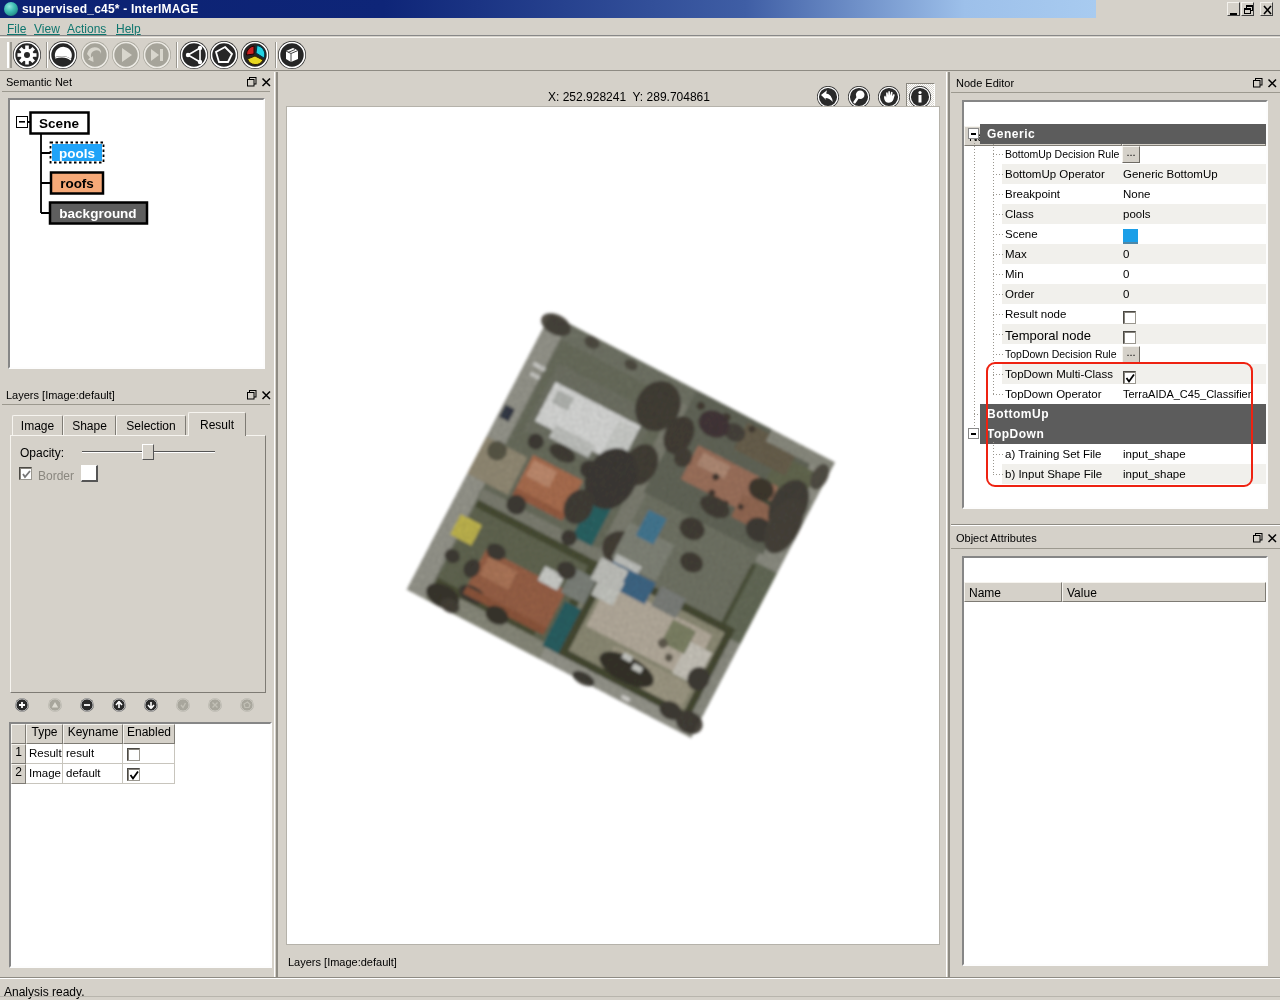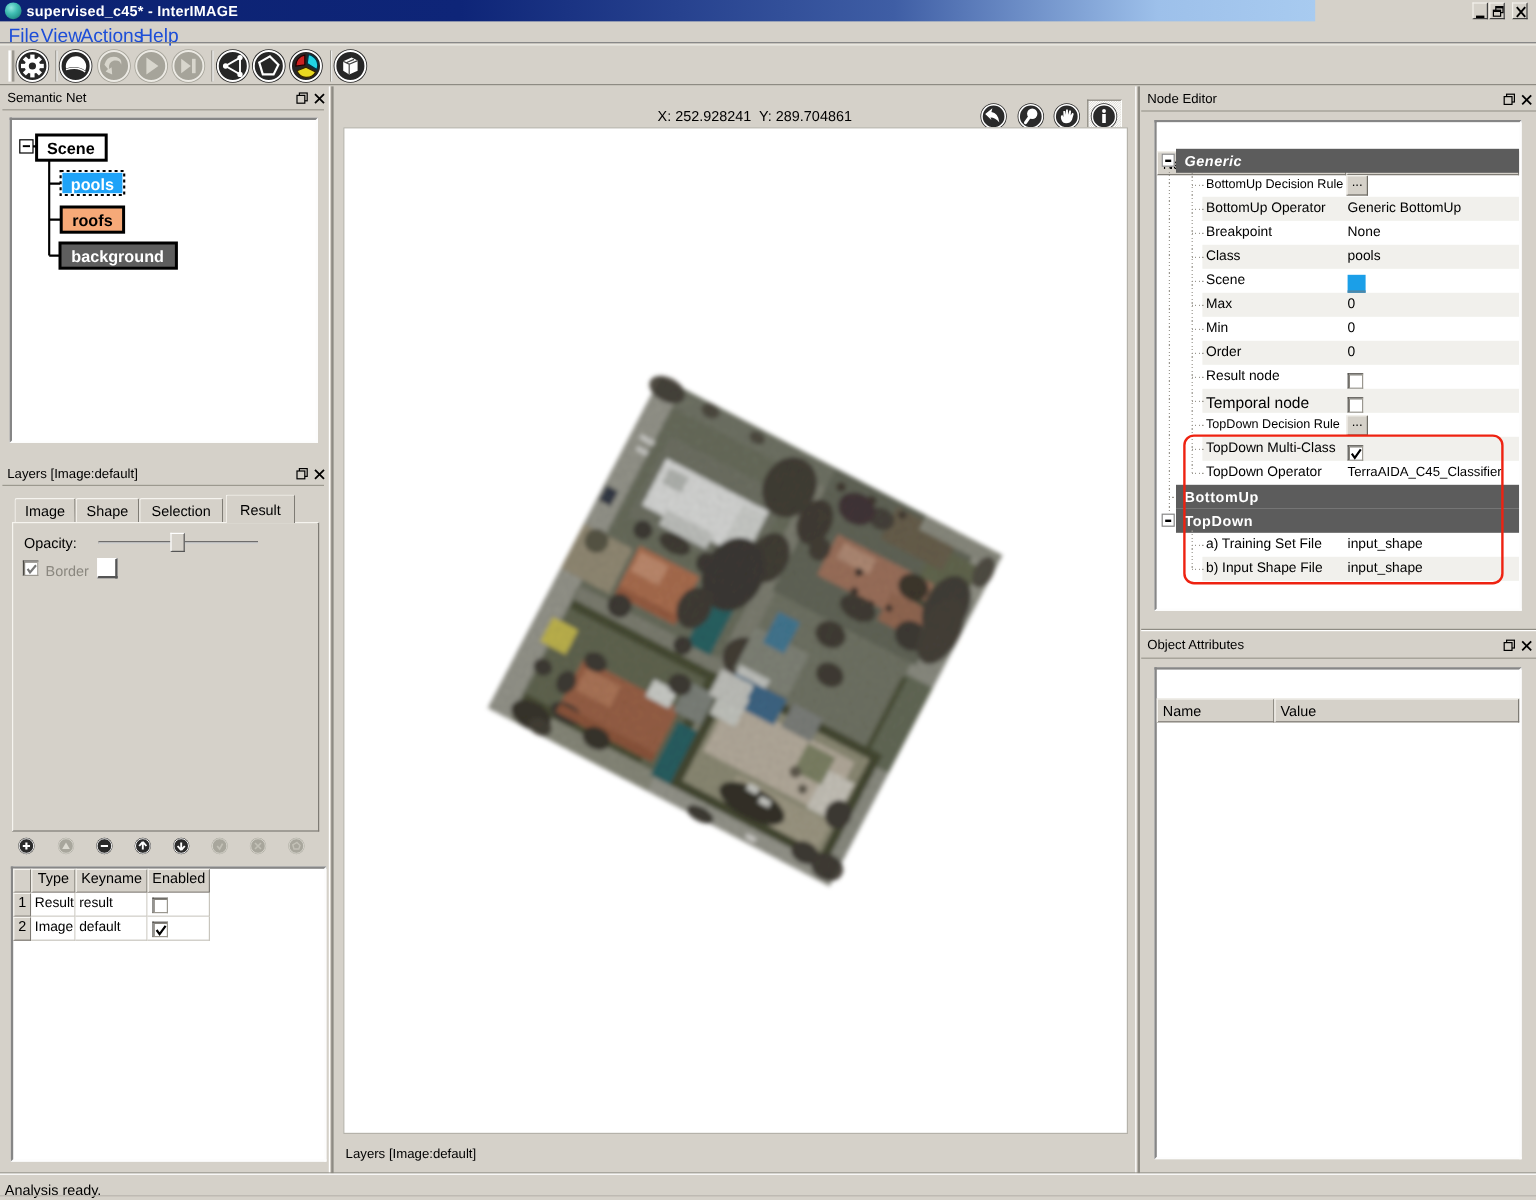--- a/index.html
+++ b/index.html
@@ -11,21 +11,21 @@
   background:linear-gradient(to right,#0c2272 0%, #0e2578 35%, #3f5ea5 68%, #9dc0ea 88%, #a8cbf0 100%); }
 #titlebar .ticon { position:absolute; left:4px; top:2px; width:14px; height:14px; border-radius:50%;
   background:radial-gradient(circle at 38% 32%, #8ee6de 0%, #3fbdb2 40%, #2b9d95 65%, #12564f 100%); }
 #titlebar .ttext { position:absolute; left:22px; top:2px; color:#fff; font-weight:bold; font-size:12px; letter-spacing:0.2px; }
 .wbtn { position:absolute; top:2px; width:13px; height:14px; background:#d5d1c9;
   border-top:1px solid #f3f1ec; border-left:1px solid #f3f1ec; border-right:1px solid #3f3f3f; border-bottom:1px solid #3f3f3f; }
 .wbtn svg { position:absolute; left:0; top:0; }
 
 #menubar { position:absolute; left:0; top:18px; width:1280px; height:20px; background:#d5d1c9; border-bottom:1px solid #f5f3ee; }
 #menubar:after { content:""; position:absolute; left:0; bottom:0; width:100%; height:1px; background:#888; top:17px; }
-#menubar span { position:absolute; top:4px; font-size:16px; color:#1d4ed8; }
+#menubar span { position:absolute; top:4px; font-size:12px; color:#0f766e;text-decoration:underline; }
 
 #toolbar { position:absolute; left:0; top:38px; width:1280px; height:33px; background:#d5d1c9; border-bottom:1px solid #8e8b83; }
 .tsep { position:absolute; top:4px; width:2px; height:26px; background:#9a978f; border-right:1px solid #fff; }
 .thandle { position:absolute; left:7px; top:4px; width:5px; height:26px;
   border-left:2px solid #fff; border-right:2px solid #9a978f; }
 
 .dockttl { position:absolute; font-size:11px; color:#000; }
 .dockicons { position:absolute; }
 .sunken { position:absolute; background:#fff; border-top:2px solid #868686; border-left:2px solid #868686; border-bottom:2px solid #fdfdfd; border-right:2px solid #fdfdfd; }
 .hdrcell { position:absolute; background:#d5d1c9; border-top:1px solid #f6f4ef; border-left:1px solid #f6f4ef; border-right:1px solid #7e7b74; border-bottom:1px solid #7e7b74; color:#000;margin-top:24px; }
@@ -486,21 +486,21 @@
 
     <div class="abs" style="left:38px;top:62px;width:264px;height:20px;background:#f1f0ec;"></div>
     <div class="abs" style="left:38px;top:102px;width:264px;height:20px;background:#f1f0ec;"></div>
     <div class="abs" style="left:38px;top:142px;width:264px;height:20px;background:#f1f0ec;"></div>
     <div class="abs" style="left:38px;top:182px;width:264px;height:20px;background:#f1f0ec;"></div>
     <div class="abs" style="left:38px;top:222px;width:264px;height:20px;background:#f1f0ec;"></div>
     <div class="abs" style="left:38px;top:262px;width:264px;height:20px;background:#f1f0ec;"></div>
     <div class="abs" style="left:38px;top:362px;width:264px;height:20px;background:#f1f0ec;"></div>
 
     <div class="abs" style="left:16px;top:22px;width:286px;height:20px;background:#5c5c5c;"></div>
-    <div class="nebandtxt" style="left:23px;top:25px;font-style:italic;">Generic</div>
+    <div class="nebandtxt" style="left:23px;top:25px;">Generic</div>
     <div class="abs" style="left:16px;top:302px;width:286px;height:20px;background:#5c5c5c;"></div>
     <div class="nebandtxt" style="left:23px;top:305px;">BottomUp</div>
     <div class="abs" style="left:16px;top:322px;width:286px;height:20px;background:#5c5c5c;"></div>
     <div class="nebandtxt" style="left:23px;top:325px;">TopDown</div>
 
     <div class="dotv" style="left:10px; top:38px; height:296px;"></div>
     <div class="dotv" style="left:29px; top:42px; height:250px;"></div>
     <div class="dotv" style="left:29px; top:340px; height:32px;"></div>
     <div class="doth" style="left:29px; top:52px; width:10px;"></div>
     <div class="doth" style="left:29px; top:72px; width:10px;"></div>

